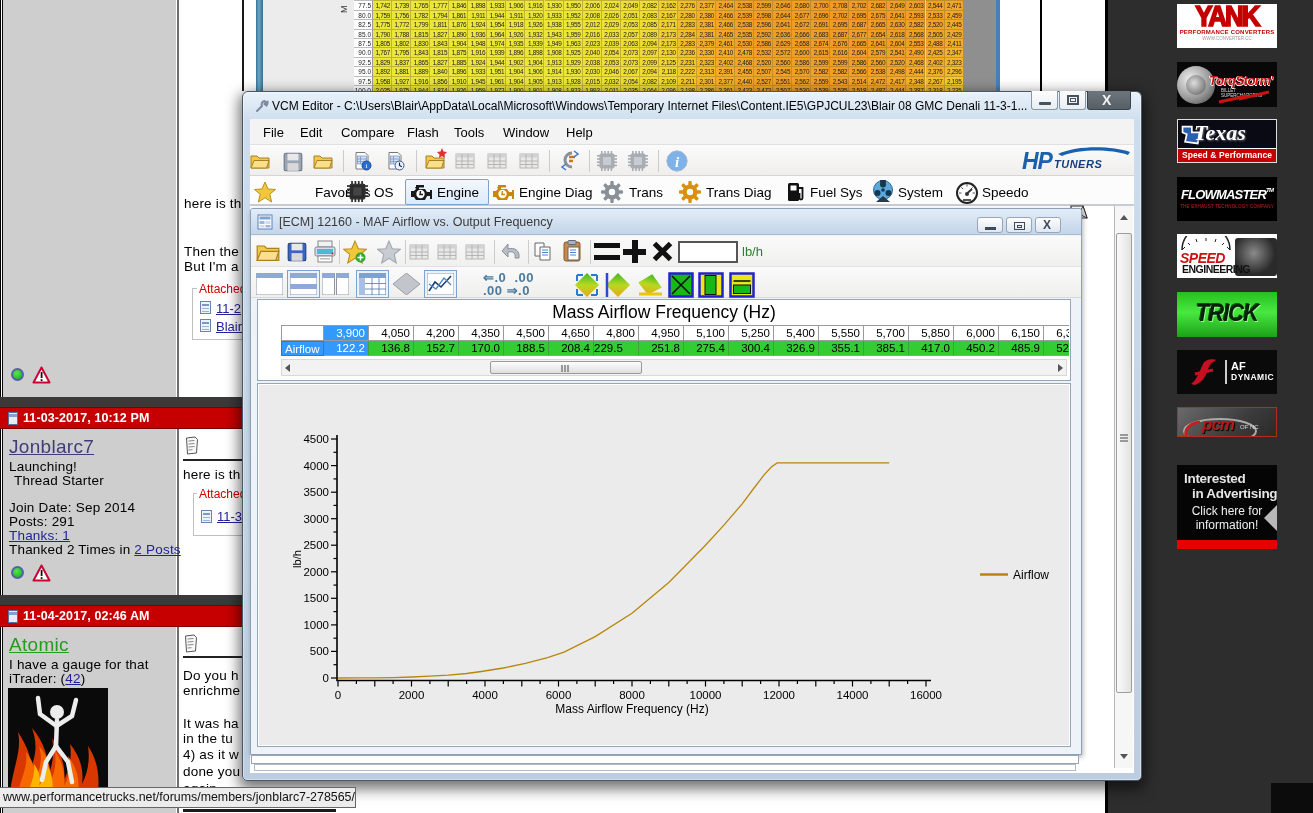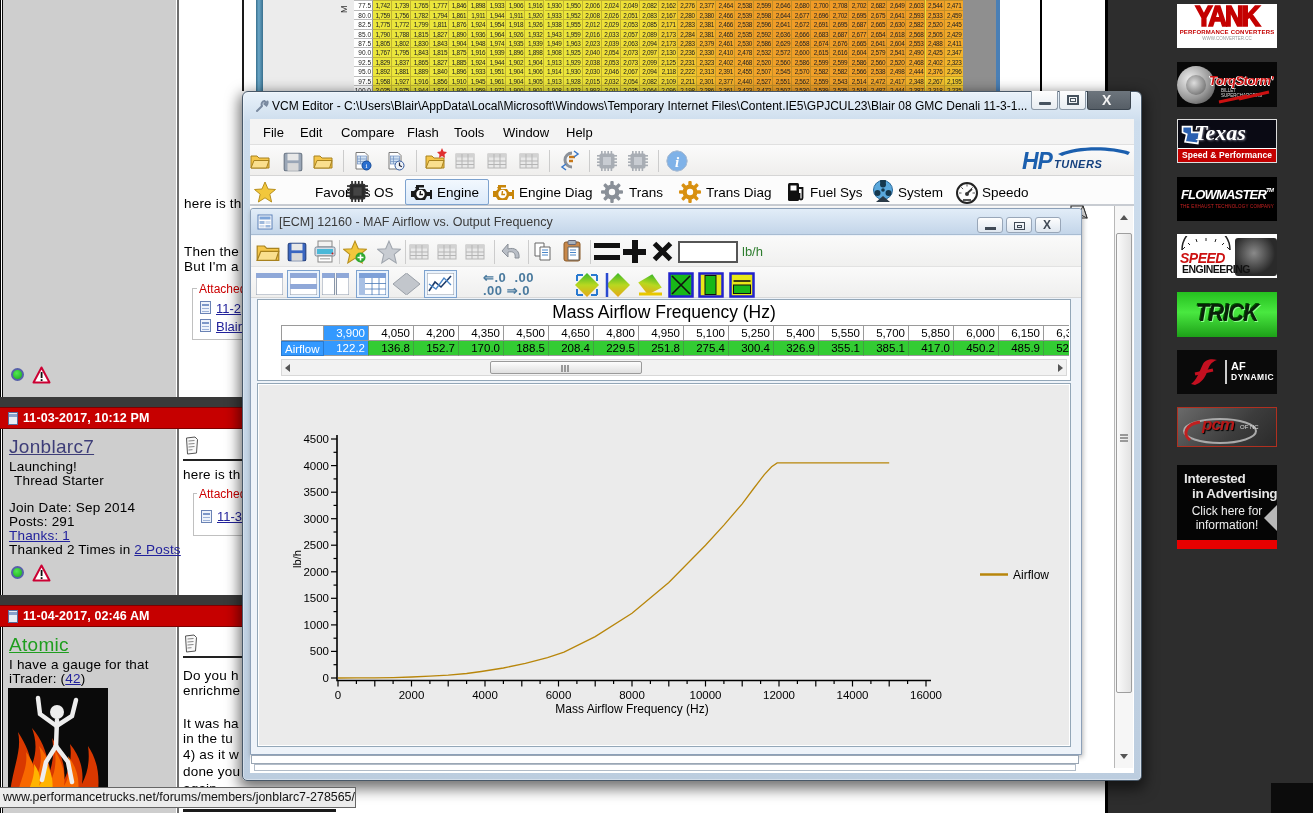--- a/index.html
+++ b/index.html
@@ -516,21 +516,21 @@
     </div>
     <div class="abs" style="left:1177px;top:350px;width:100px;height:44px;background:#0a0a0a;overflow:hidden;">
 <svg style="position:absolute;left:10px;top:6px;" width="34" height="32" viewBox="0 0 34 32">
         <path d="M4 28 C10 24 12 16 16 8 C18 4 24 2 30 4 C24 6 22 10 20 16 C18 22 14 27 8 29 Z" fill="#c41020"></path>
         <path d="M8 18 L26 14" stroke="#c41020" stroke-width="3"></path>
       </svg>
 <div style="position:absolute;left:48px;top:10px;width:1.5px;height:24px;background:#ccc;"></div>
 <div style="position:absolute;left:54px;top:10px;font-size:11px;font-weight:bold;color:#fff;">AF</div>
 <div style="position:absolute;left:54px;top:22px;font-size:8.5px;font-weight:bold;color:#fff;letter-spacing:.5px;">DYNAMIC</div>
     </div>
-    <div class="abs" style="left:1177px;top:407px;width:100px;height:40px;background:linear-gradient(135deg,#6a6a6a,#3c3c3c 60%,#2a2a2a);border:1px solid #b03020;overflow:hidden;">
+    <div class="abs" style="left:1177px;top:407px;width:100px;height:30px;background:linear-gradient(135deg,#6a6a6a,#3c3c3c 60%,#2a2a2a);border:1px solid #b03020;overflow:hidden;">
 <svg style="position:absolute;left:2px;top:8px;" width="94" height="30" viewBox="0 0 94 30">
         <ellipse cx="40" cy="15" rx="36" ry="12" fill="none" stroke="#aaa" stroke-width="2"></ellipse>
         <path d="M10 24 C2 18 6 8 20 6" stroke="#c02020" stroke-width="3" fill="none"></path>
       </svg>
 <div style="position:absolute;left:24px;top:7px;font-size:17px;font-weight:bold;font-style:italic;color:#b81818;text-shadow:1px 1px 1px #000;letter-spacing:-1px;">pcm</div>
 <div style="position:absolute;left:62px;top:16px;font-size:6px;color:#ddd;">OF NC</div>
     </div>
     <div class="abs" style="left:1177px;top:465px;width:100px;height:84px;background:#050505;overflow:hidden;">
 <div style="margin-top:6px;margin-left:7px;font-size:13.5px;font-weight:bold;color:#e5e5e5;letter-spacing:-.3px;line-height:15px;">Interested</div>
 <div style="margin-left:15px;font-size:13.5px;font-weight:bold;color:#e5e5e5;letter-spacing:-.3px;line-height:15px;white-space:nowrap;">in Advertising?</div>
@@ -977,21 +977,21 @@
       <div style="position:absolute;left:88px;top:15.5px;width:45px;height:15.5px;background:#33cc33;border-bottom:1px solid #9a9a9a;border-right:1px solid #40a040;font-size:11.5px;color:#000;text-align:right;line-height:14px;padding-right:3px;">136.8</div>
       <div style="position:absolute;left:133px;top:0;width:45px;height:15.5px;background:#fff;border-top:1px solid #9a9a9a;border-bottom:1px solid #9a9a9a;border-right:1px solid #9a9a9a;font-size:11.5px;color:#000;text-align:right;line-height:14px;padding-right:3px;">4,200</div>
       <div style="position:absolute;left:133px;top:15.5px;width:45px;height:15.5px;background:#33cc33;border-bottom:1px solid #9a9a9a;border-right:1px solid #40a040;font-size:11.5px;color:#000;text-align:right;line-height:14px;padding-right:3px;">152.7</div>
       <div style="position:absolute;left:178px;top:0;width:45px;height:15.5px;background:#fff;border-top:1px solid #9a9a9a;border-bottom:1px solid #9a9a9a;border-right:1px solid #9a9a9a;font-size:11.5px;color:#000;text-align:right;line-height:14px;padding-right:3px;">4,350</div>
       <div style="position:absolute;left:178px;top:15.5px;width:45px;height:15.5px;background:#33cc33;border-bottom:1px solid #9a9a9a;border-right:1px solid #40a040;font-size:11.5px;color:#000;text-align:right;line-height:14px;padding-right:3px;">170.0</div>
       <div style="position:absolute;left:223px;top:0;width:45px;height:15.5px;background:#fff;border-top:1px solid #9a9a9a;border-bottom:1px solid #9a9a9a;border-right:1px solid #9a9a9a;font-size:11.5px;color:#000;text-align:right;line-height:14px;padding-right:3px;">4,500</div>
       <div style="position:absolute;left:223px;top:15.5px;width:45px;height:15.5px;background:#33cc33;border-bottom:1px solid #9a9a9a;border-right:1px solid #40a040;font-size:11.5px;color:#000;text-align:right;line-height:14px;padding-right:3px;">188.5</div>
       <div style="position:absolute;left:268px;top:0;width:45px;height:15.5px;background:#fff;border-top:1px solid #9a9a9a;border-bottom:1px solid #9a9a9a;border-right:1px solid #9a9a9a;font-size:11.5px;color:#000;text-align:right;line-height:14px;padding-right:3px;">4,650</div>
       <div style="position:absolute;left:268px;top:15.5px;width:45px;height:15.5px;background:#33cc33;border-bottom:1px solid #9a9a9a;border-right:1px solid #40a040;font-size:11.5px;color:#000;text-align:right;line-height:14px;padding-right:3px;">208.4</div>
       <div style="position:absolute;left:313px;top:0;width:45px;height:15.5px;background:#fff;border-top:1px solid #9a9a9a;border-bottom:1px solid #9a9a9a;border-right:1px solid #9a9a9a;font-size:11.5px;color:#000;text-align:right;line-height:14px;padding-right:3px;">4,800</div>
-      <div style="position:absolute;left:313px;top:15.5px;width:45px;height:15.5px;background:#33cc33;border-bottom:1px solid #9a9a9a;border-right:1px solid #40a040;font-size:11.5px;color:#000;text-align:right;line-height:14px;padding-right:3px;">229.5</div>
+      <div style="position:absolute;left:313px;top:15.5px;width:45px;height:15.5px;background:#33cc33;border-bottom:1px solid #9a9a9a;border-right:1px solid #40a040;font-size:11.5px;color:#000;text-align:left;line-height:14px;padding-right:3px;">229.5</div>
       <div style="position:absolute;left:358px;top:0;width:45px;height:15.5px;background:#fff;border-top:1px solid #9a9a9a;border-bottom:1px solid #9a9a9a;border-right:1px solid #9a9a9a;font-size:11.5px;color:#000;text-align:right;line-height:14px;padding-right:3px;">4,950</div>
       <div style="position:absolute;left:358px;top:15.5px;width:45px;height:15.5px;background:#33cc33;border-bottom:1px solid #9a9a9a;border-right:1px solid #40a040;font-size:11.5px;color:#000;text-align:right;line-height:14px;padding-right:3px;">251.8</div>
       <div style="position:absolute;left:403px;top:0;width:45px;height:15.5px;background:#fff;border-top:1px solid #9a9a9a;border-bottom:1px solid #9a9a9a;border-right:1px solid #9a9a9a;font-size:11.5px;color:#000;text-align:right;line-height:14px;padding-right:3px;">5,100</div>
       <div style="position:absolute;left:403px;top:15.5px;width:45px;height:15.5px;background:#33cc33;border-bottom:1px solid #9a9a9a;border-right:1px solid #40a040;font-size:11.5px;color:#000;text-align:right;line-height:14px;padding-right:3px;">275.4</div>
       <div style="position:absolute;left:448px;top:0;width:45px;height:15.5px;background:#fff;border-top:1px solid #9a9a9a;border-bottom:1px solid #9a9a9a;border-right:1px solid #9a9a9a;font-size:11.5px;color:#000;text-align:right;line-height:14px;padding-right:3px;">5,250</div>
       <div style="position:absolute;left:448px;top:15.5px;width:45px;height:15.5px;background:#33cc33;border-bottom:1px solid #9a9a9a;border-right:1px solid #40a040;font-size:11.5px;color:#000;text-align:right;line-height:14px;padding-right:3px;">300.4</div>
       <div style="position:absolute;left:493px;top:0;width:45px;height:15.5px;background:#fff;border-top:1px solid #9a9a9a;border-bottom:1px solid #9a9a9a;border-right:1px solid #9a9a9a;font-size:11.5px;color:#000;text-align:right;line-height:14px;padding-right:3px;">5,400</div>
       <div style="position:absolute;left:493px;top:15.5px;width:45px;height:15.5px;background:#33cc33;border-bottom:1px solid #9a9a9a;border-right:1px solid #40a040;font-size:11.5px;color:#000;text-align:right;line-height:14px;padding-right:3px;">326.9</div>
       <div style="position:absolute;left:538px;top:0;width:45px;height:15.5px;background:#fff;border-top:1px solid #9a9a9a;border-bottom:1px solid #9a9a9a;border-right:1px solid #9a9a9a;font-size:11.5px;color:#000;text-align:right;line-height:14px;padding-right:3px;">5,550</div>
       <div style="position:absolute;left:538px;top:15.5px;width:45px;height:15.5px;background:#33cc33;border-bottom:1px solid #9a9a9a;border-right:1px solid #40a040;font-size:11.5px;color:#000;text-align:right;line-height:14px;padding-right:3px;">355.1</div>

